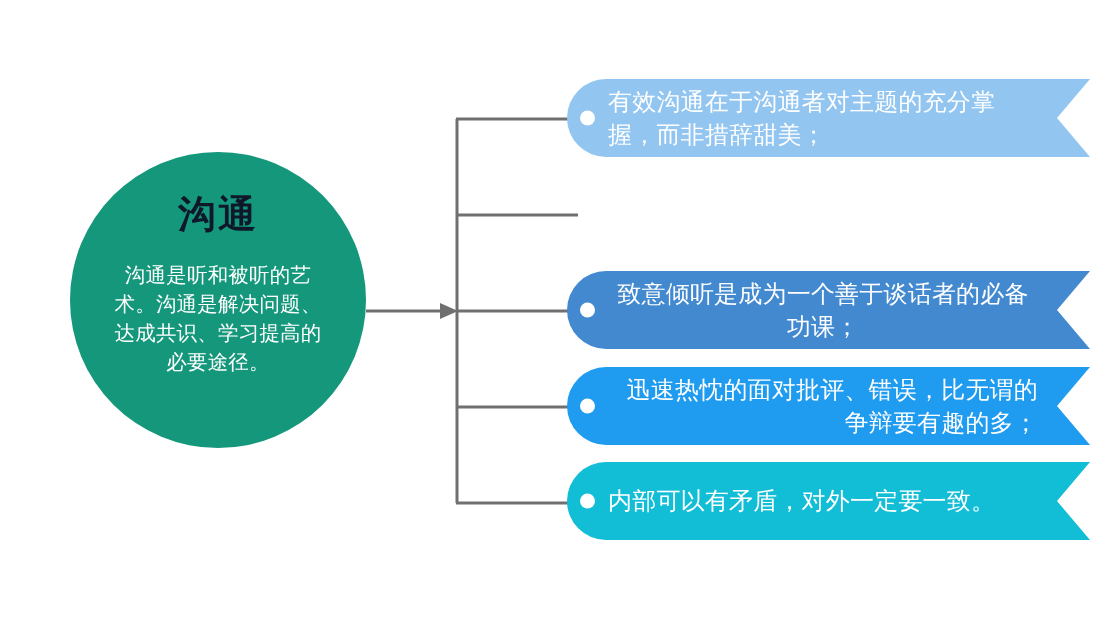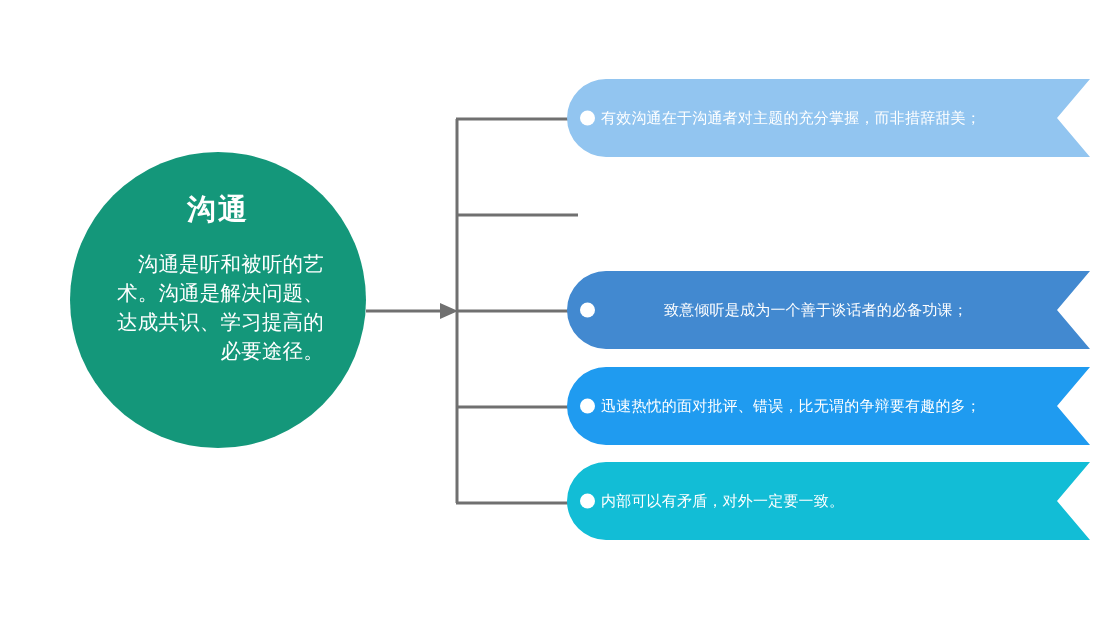--- a/index.html
+++ b/index.html
@@ -33,32 +33,32 @@
     background: #14977a;
     box-sizing: border-box;
     display: flex;
     flex-direction: column;
     align-items: center;
     justify-content: flex-start;
     padding-top: 40px;
     z-index: 3;
   }
   .hub-title {
-    color: #ffffff;
-    font-size: 29px;
+    color: #0f172a;
+    font-size: 38px;
     font-weight: bold;
     letter-spacing: 2px;
     line-height: 1.2;
     text-align: left;
   }
   .hub-body {
     color: #ffffff;
     font-size: 20.5px;
     line-height: 1.42;
-    text-align: right;
+    text-align: center;
     width: 212px;
     margin-top: 22px;
     letter-spacing: 0.2px;
   }
 
   
   #connectors {
     position: absolute;
     left: 0; top: 0;
     width: 1111px;
@@ -86,35 +86,35 @@
     top: 50%;
     transform: translateY(-50%);
     width: 15px;
     height: 15px;
     border-radius: 50%;
     background: #ffffff;
     z-index: 2;
   }
   .banner-text {
     position: absolute;
-    left: 34px;
+    left: 41px;
     top: 50%;
     transform: translateY(-50%);
     width: 430px;
     color: #ffffff;
-    font-size: 15px;
+    font-size: 24px;
     line-height: 1.38;
     letter-spacing: 0.2px;
     z-index: 2;
   }
 
   .b1 { top: 79px;  }
   .b2 { top: 175px; }
   .b3 { top: 271px; text-align: center; }
-  .b4 { top: 367px; }
+  .b4 { top: 367px; text-align: right; }
   .b5 { top: 462px; }
 </style>
 </head>
 <body>
 
 <div id="canvas">
 
   <svg id="connectors" viewBox="0 0 1111 630" xmlns="http://www.w3.org/2000/svg">
 
     <line x1="366" y1="311" x2="440" y2="311" stroke="#707070" stroke-width="3"></line>

